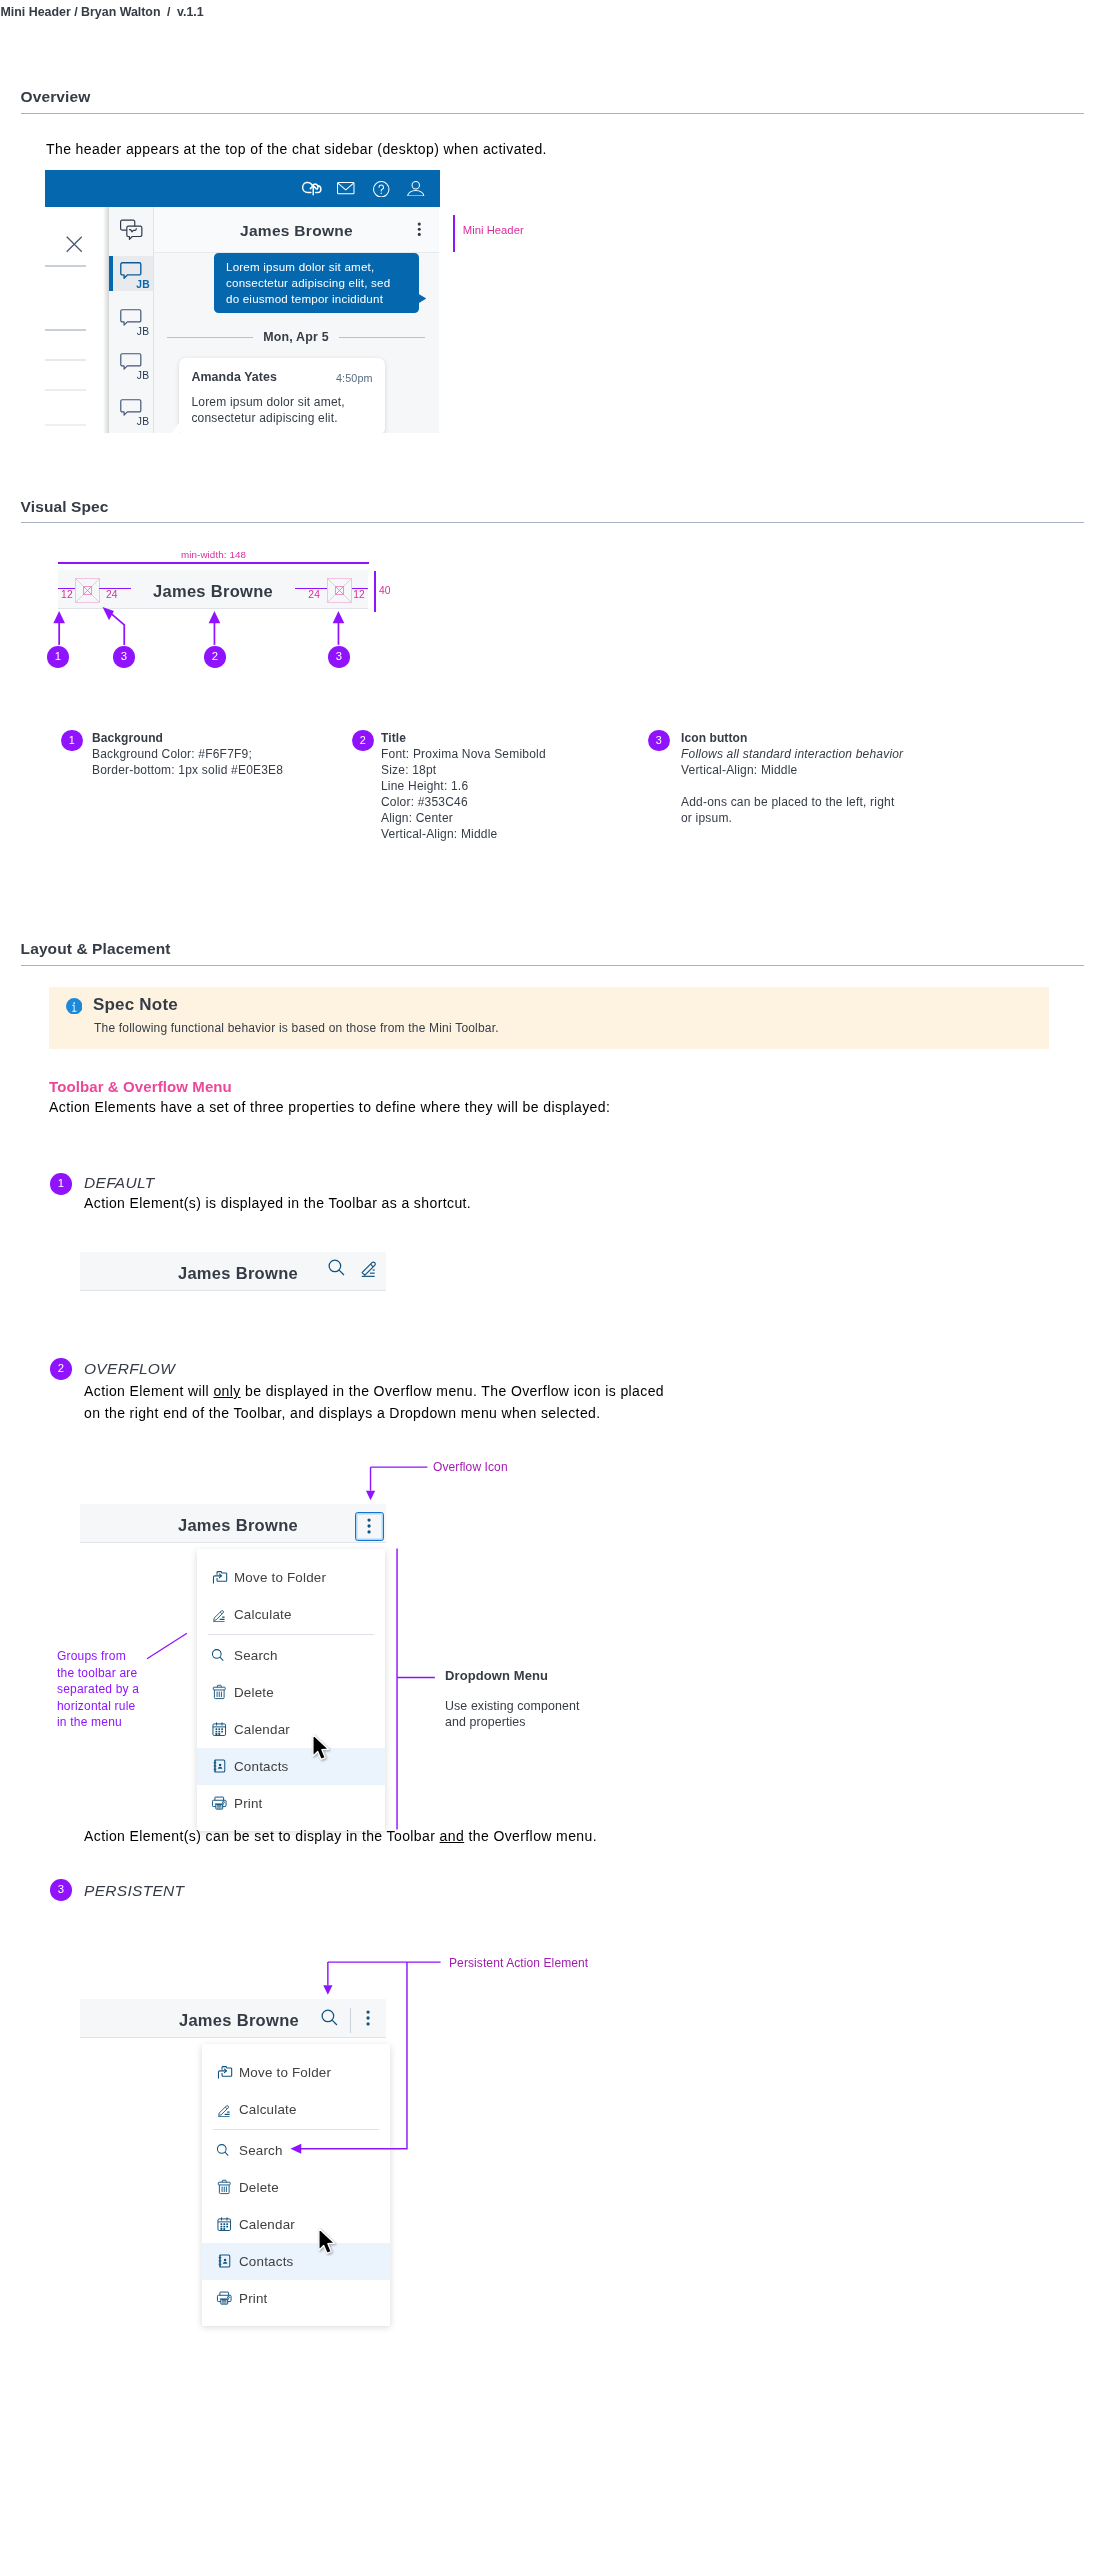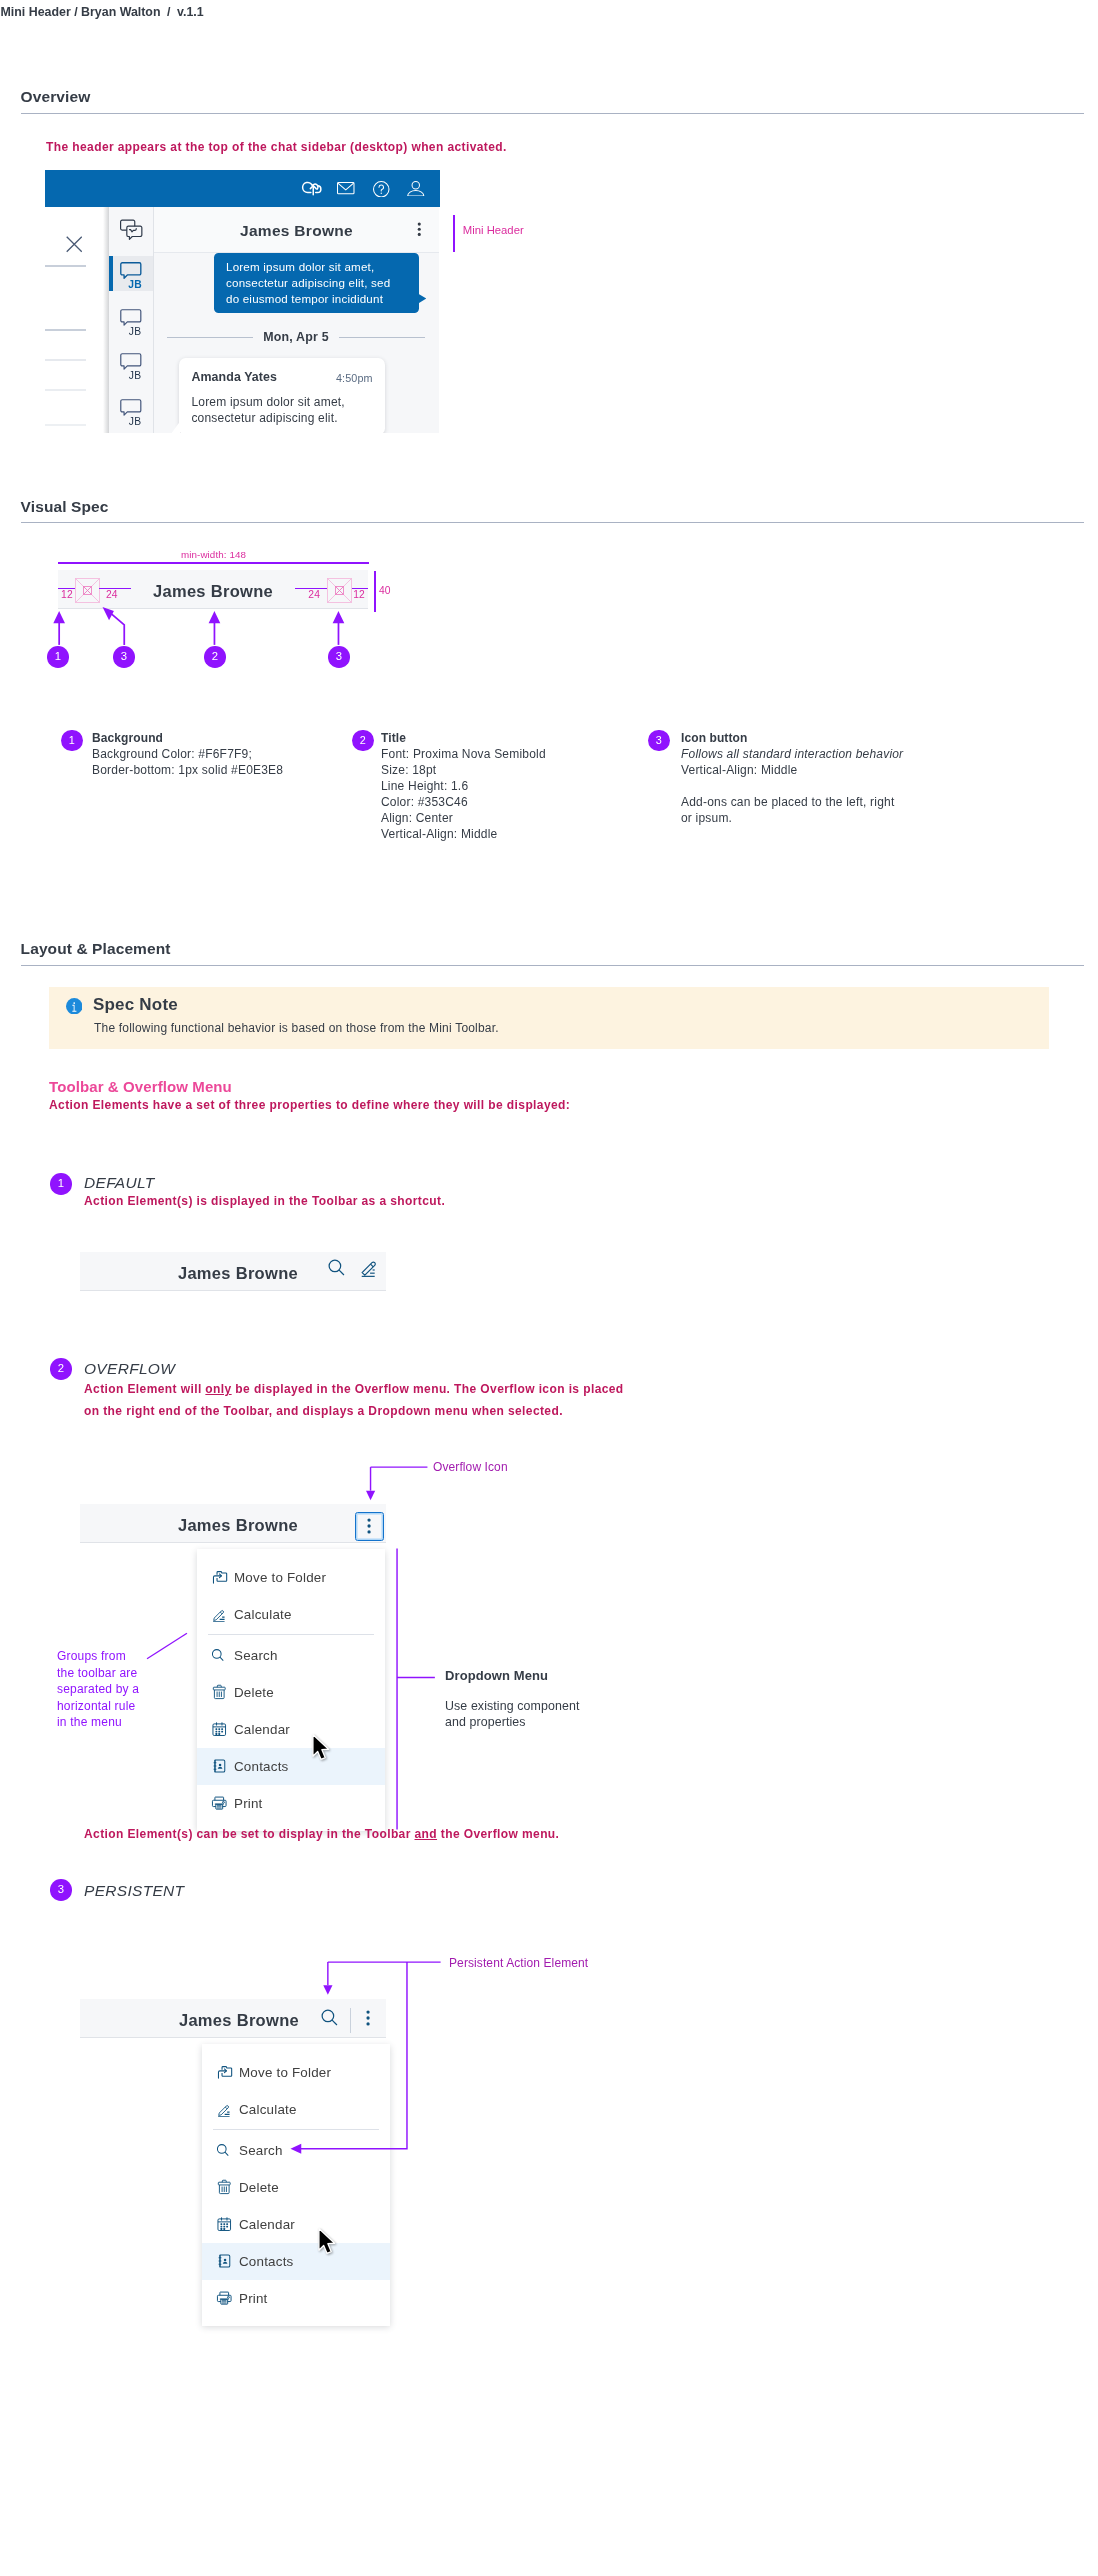--- a/index.html
+++ b/index.html
@@ -10,38 +10,38 @@
 
   
   #breadcrumb{left:0.5px;top:5.2px;font-size:12.4px;font-weight:bold;letter-spacing:0px;color:#353C46;}
   #breadcrumb .sep{font-weight:bold;}
 
   
   .sec-h{left:20.6px;font-size:15.5px;font-weight:bold;color:#353C46;letter-spacing:0.1px;}
   .sec-rule{left:20.6px;width:1063px;height:1px;background:#A9B2C3;}
 
   
-  .copy{font-size:12px;line-height:1.45;color:#be185d;letter-spacing:0.4px;font-weight:bold;}
+  .copy{font-size:14px;line-height:1.45;color:#000000;letter-spacing:0.4px;}
 
   
   #mock{left:45px;top:170px;width:395px;height:263px;overflow:hidden;}
   #mock-topbar{position:absolute;left:0;top:0;width:395px;height:37px;background:#0568AF;}
   #mock-topbar .ico{position:absolute;top:8.2px;line-height:0;}
   #mock-left{position:absolute;left:0;top:37px;width:58px;height:226px;background:#fff;}
   #mock-left .hr{position:absolute;left:0;width:41px;height:1.5px;background:#C8CFDA;}
   #mock-shadow{position:absolute;left:58px;top:37px;width:5.7px;height:226px;
      background:linear-gradient(to right,rgba(53,60,70,0),rgba(53,60,70,.22));}
   #mock-rail{position:absolute;left:64px;top:37px;width:44px;height:226px;background:#F6F7F9;
      border-right:1px solid #E0E3E8;}
   .rail-item{position:absolute;left:0;width:44px;height:35px;}
   .rail-item.sel{background:#E8EAEE;}
   .rail-item .bar{position:absolute;left:0;top:0;width:3.6px;height:35px;background:#0568AF;}
   .rail-item .ic{position:absolute;left:0;width:44px;text-align:center;line-height:0;}
   .rail-item .init{position:absolute;left:0;width:52px;text-align:center;
-     font-size:10.3px;color:#23344B;letter-spacing:0.2px;}
+     font-size:10.3px;color:#23344B;letter-spacing:0.2px;padding-left:8px;}
   .rail-item.sel .init{font-weight:bold;color:#0568AF;}
   #mock-main{position:absolute;left:109px;top:37px;width:285px;height:226px;background:#F6F7F9;}
   #mock-header{position:absolute;left:0;top:0;width:285px;height:45px;background:#F9FAFB;
      border-bottom:1px solid #E6E9EE;}
   #mock-header .ttl{position:absolute;left:0;top:1px;width:285px;height:45px;line-height:45px;
      text-align:center;font-size:15.5px;font-weight:bold;color:#353C46;letter-spacing:0.3px;}
   #mock-header .kebab{position:absolute;right:11.3px;top:14.4px;width:16.5px;height:16.5px;}
 
   #bubble-out{left:60px;top:46px;width:183px;padding:5.7px 10.3px 6.7px 12px;
       background:#0568AF;border-radius:4.6px;color:#fff;font-size:11.6px;line-height:16px;letter-spacing:0.2px;}

